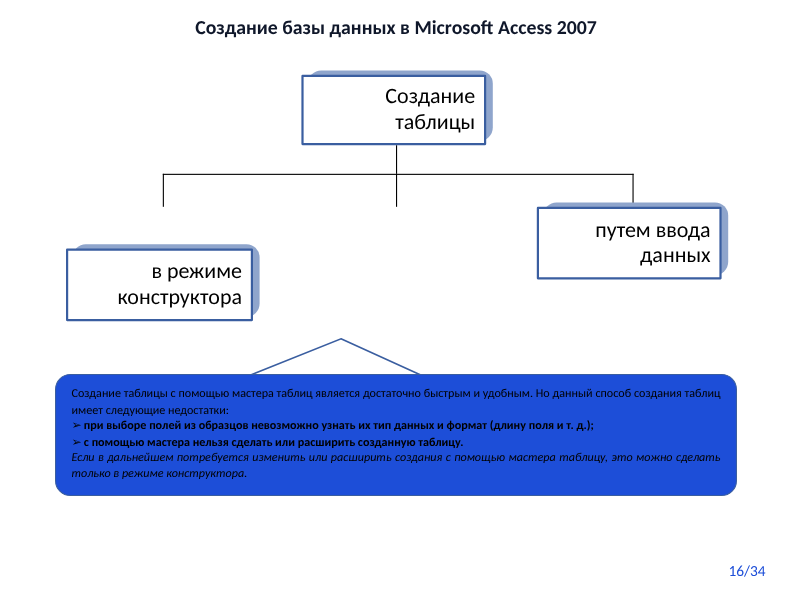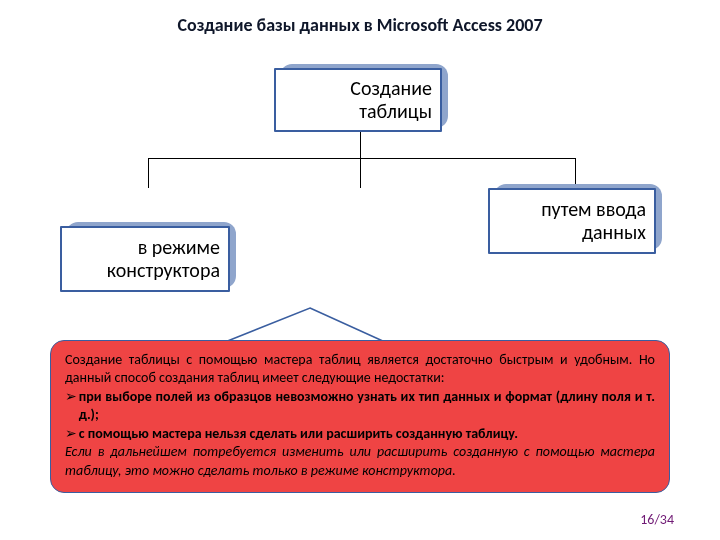--- a/index.html
+++ b/index.html
@@ -70,38 +70,38 @@
     pointer-events: none;
   }
   .callout svg { width: 100%; height: 100%; overflow: visible; }
 
   .textbox {
     position: absolute;
     left: 50px; top: 340px;
     width: 620px;
     border: 1.5px solid #3a5ea0;
     border-radius: 14px;
-    background: #ef4444;
+    background: #1d4ed8;
     padding: 10px 14px 12px 14px;
-    font-size: 14px;
+    font-size: 11px;
     line-height: 1.32;
     color: #000;
   }
   .just { text-align: justify; }
   .bullet-row { display: flex; }
   .bullet-sym { flex: 0 0 auto; margin-right: 2px; }
   .bullet-txt { flex: 1 1 auto; text-align: justify; font-weight: bold; }
   .ital { font-style: italic; }
 
   .pagenum {
     position: absolute;
-    right: 46px;
+    right: 24px;
     bottom: 12px;
     font-size: 14px;
-    color: #701a75;
+    color: #1d4ed8;
   }
 </style>
 </head>
 <body>
 
 <div class="title">Создание базы данных в Microsoft Access 2007</div>
 
 <div class="chart">
   <div class="line v-root"></div>
   <div class="line h-bus"></div>
@@ -133,16 +133,16 @@
 <div class="textbox">
   <div class="just">Создание таблицы с помощью мастера таблиц является достаточно быстрым и удобным. Но данный способ создания таблиц имеет следующие недостатки:</div>
   <div class="bullet-row">
     <span class="bullet-sym">➢</span>
     <span class="bullet-txt">при выборе полей из образцов невозможно узнать их тип данных и формат (длину поля и т. д.);</span>
   </div>
   <div class="bullet-row">
     <span class="bullet-sym">➢</span>
     <span class="bullet-txt">с помощью мастера нельзя сделать или расширить созданную таблицу.</span>
   </div>
-  <div class="just ital">Если в дальнейшем потребуется изменить или расширить созданную с помощью мастера таблицу, это можно сделать только в режиме конструктора.</div>
+  <div class="just ital">Если в дальнейшем потребуется изменить или расширить создания с помощью мастера таблицу, это можно сделать только в режиме конструктора.</div>
 </div>
 
 <div class="pagenum">16/34</div>
 
 </body></html>

